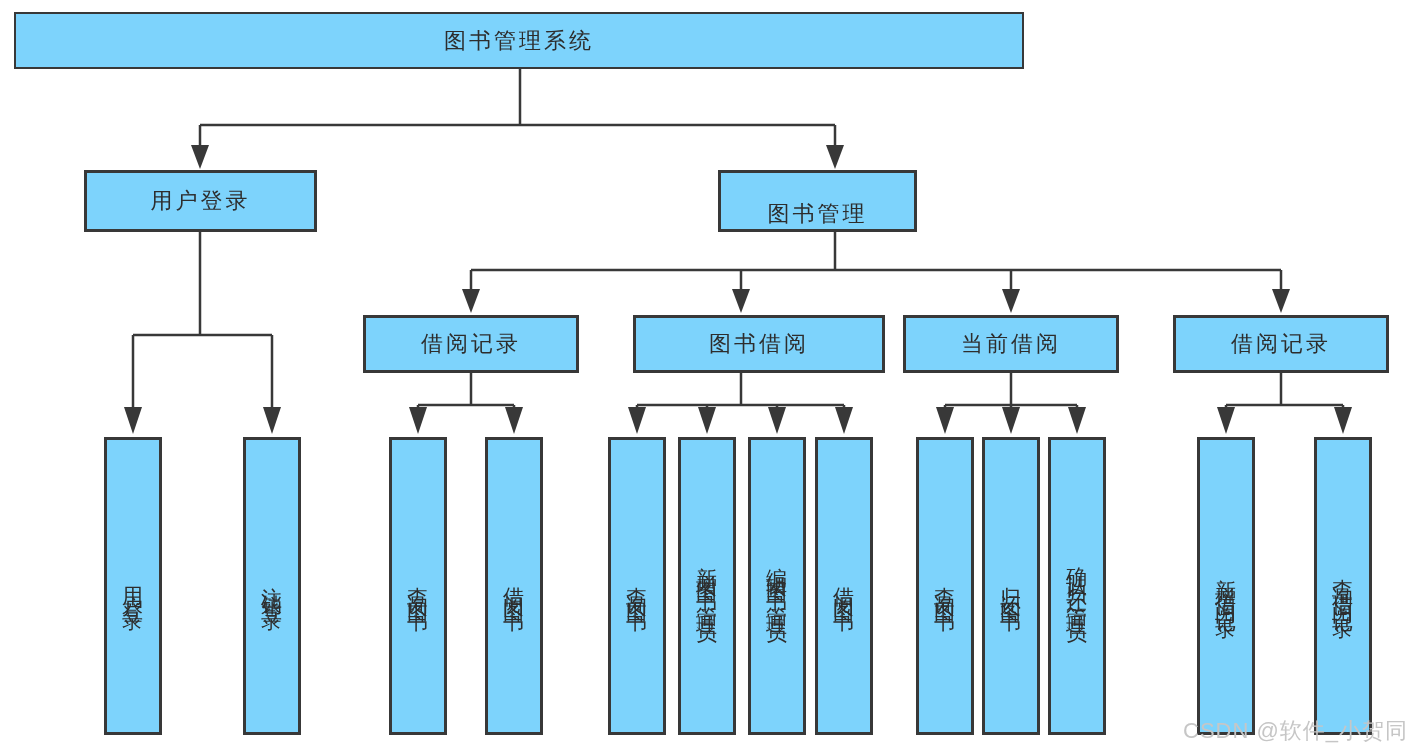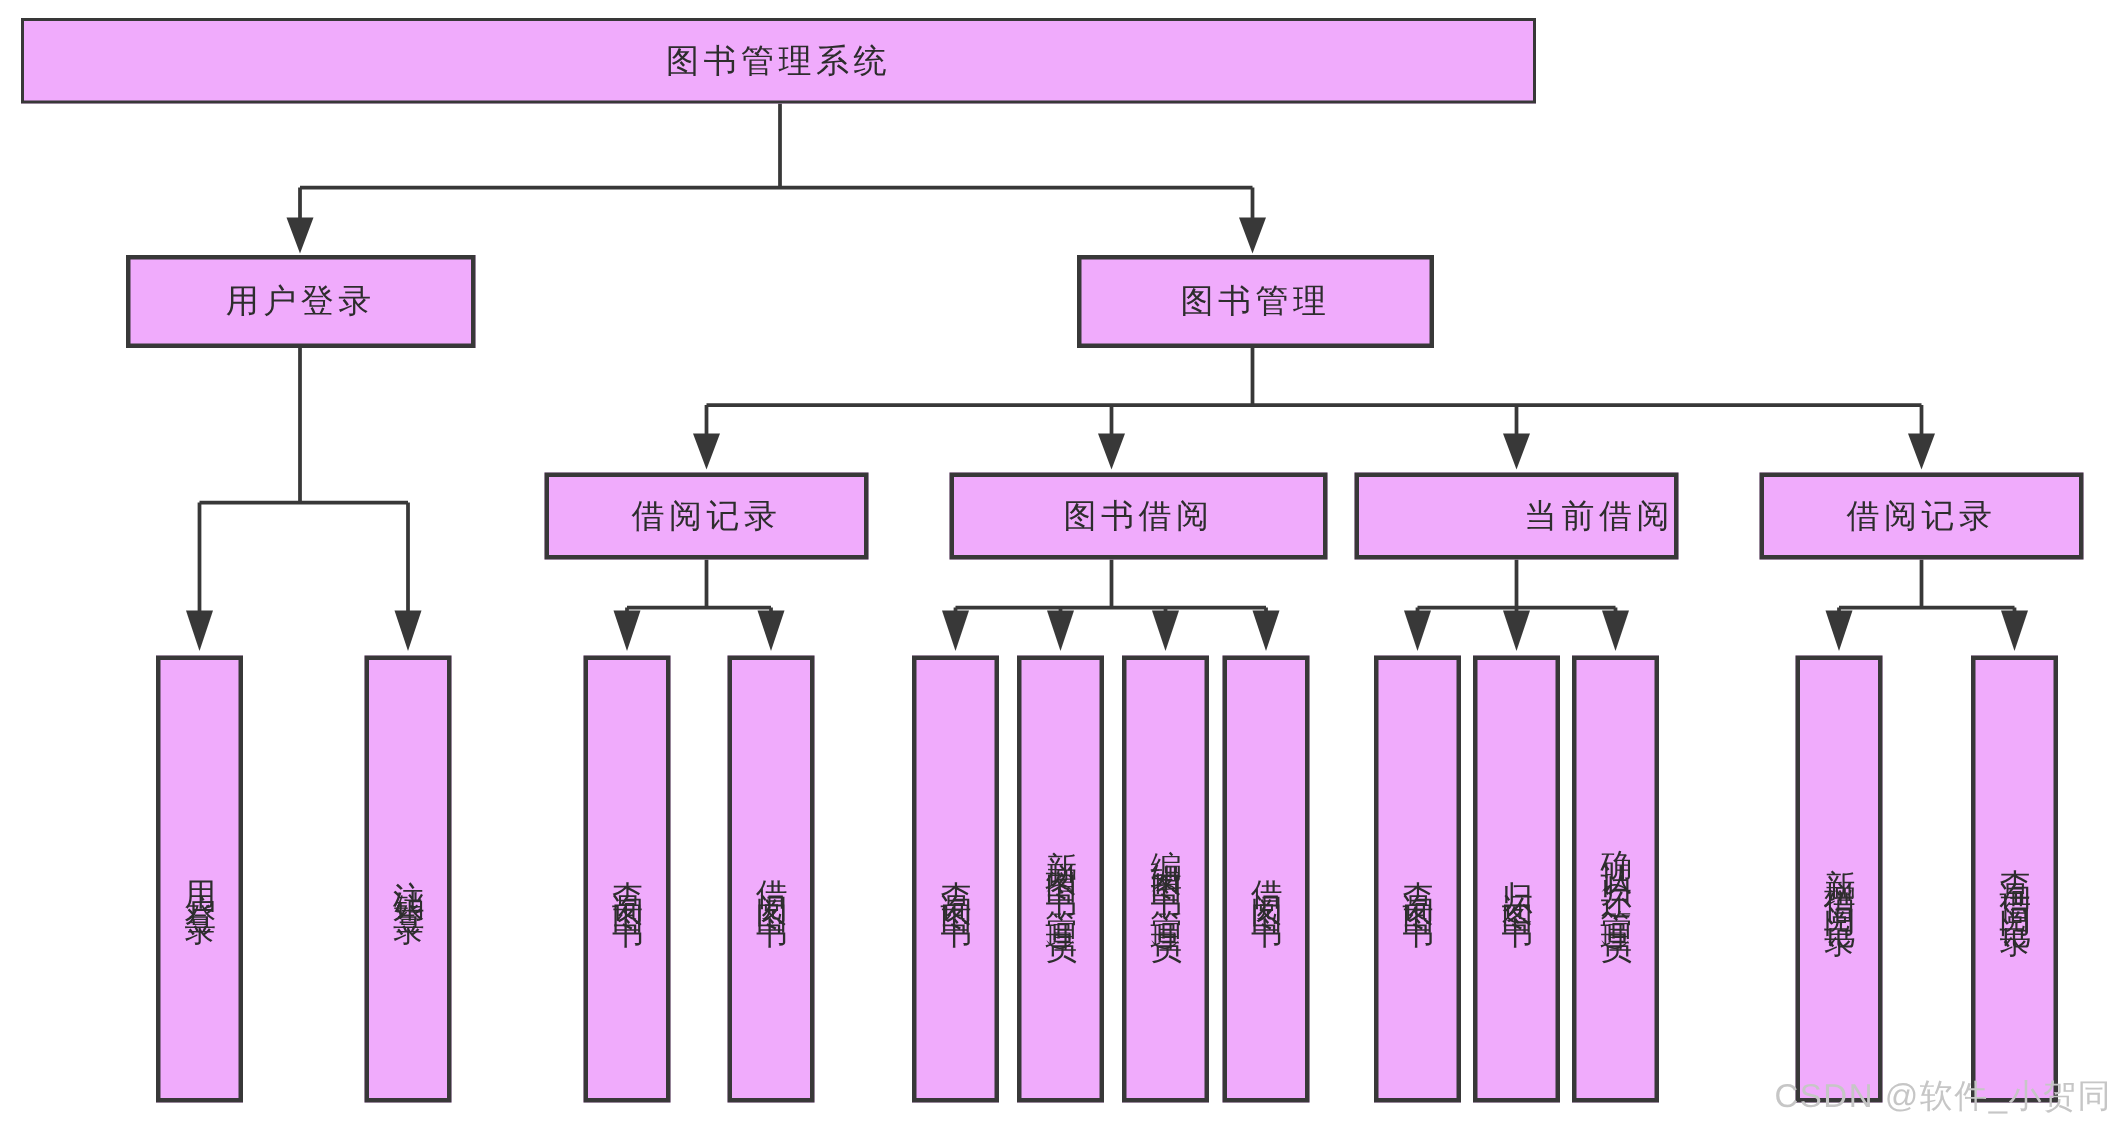--- a/index.html
+++ b/index.html
@@ -19,21 +19,21 @@
     position: absolute;
     left: 0; top: 0;
     width: 1405px;
     height: 747px;
     pointer-events: none;
   }
   .box {
     position: absolute;
     box-sizing: border-box;
     border: 3px solid #383838;
-    background: #f0abfc;
+    background: #7dd3fc;
     color: #2d2d2d;
     display: flex;
     align-items: center;
     justify-content: center;
   }
   .h-label {
     font-size: 22px;
     letter-spacing: 3px;
     white-space: nowrap;
   }
@@ -104,31 +104,31 @@
     </g>
   </svg>
 
   <div class="box root-box" style="left:14px; top:12px; width:1010px; height:57px;">
     <span class="h-label">图书管理系统</span>
   </div>
 
   <div class="box" style="left:84px; top:170px; width:233px; height:62px;">
     <span class="h-label">用户登录</span>
   </div>
-  <div class="box" style="left:718px; top:170px; width:238px; height:62px;">
+  <div class="box" style="left:718px; top:170px; width:199px; height:62px;align-items:flex-end;">
     <span class="h-label">图书管理</span>
   </div>
 
   <div class="box" style="left:363px; top:315px; width:216px; height:58px;">
     <span class="h-label">借阅记录</span>
   </div>
   <div class="box" style="left:633px; top:315px; width:252px; height:58px;">
     <span class="h-label">图书借阅</span>
   </div>
-  <div class="box" style="left:903px; top:315px; width:216px; height:58px;justify-content:flex-end;">
+  <div class="box" style="left:903px; top:315px; width:216px; height:58px;">
     <span class="h-label">当前借阅</span>
   </div>
   <div class="box" style="left:1173px; top:315px; width:216px; height:58px;">
     <span class="h-label">借阅记录</span>
   </div>
 
   <div class="box leaf" style="left:104px; top:437px; width:58px; height:298px;">
     <div class="leaf-text">用户登录</div>
   </div>
   <div class="box leaf" style="left:243px; top:437px; width:58px; height:298px;">

